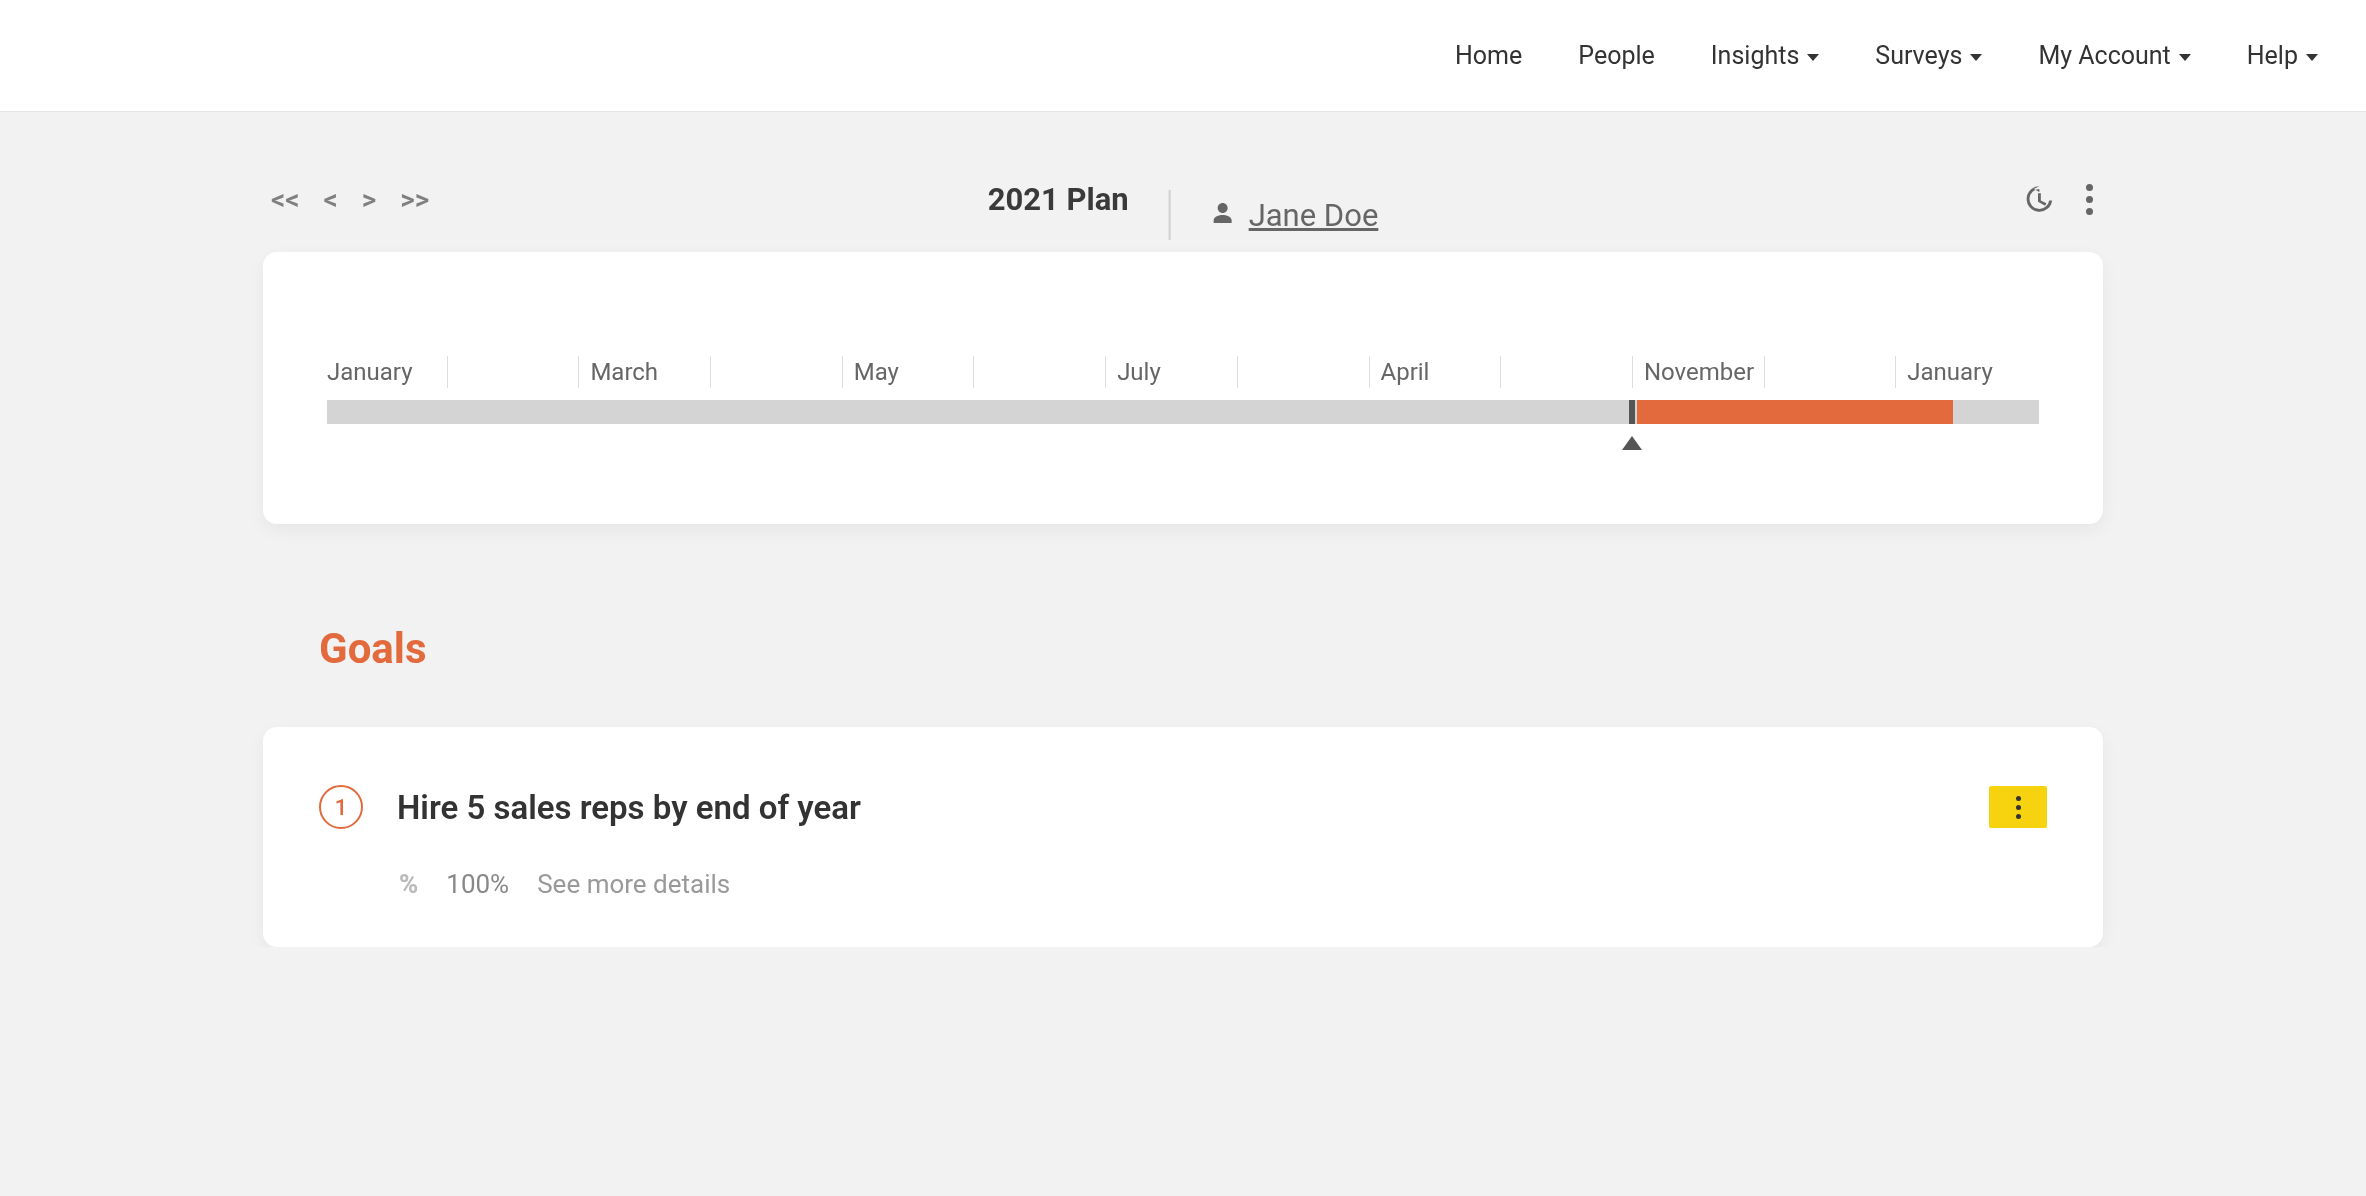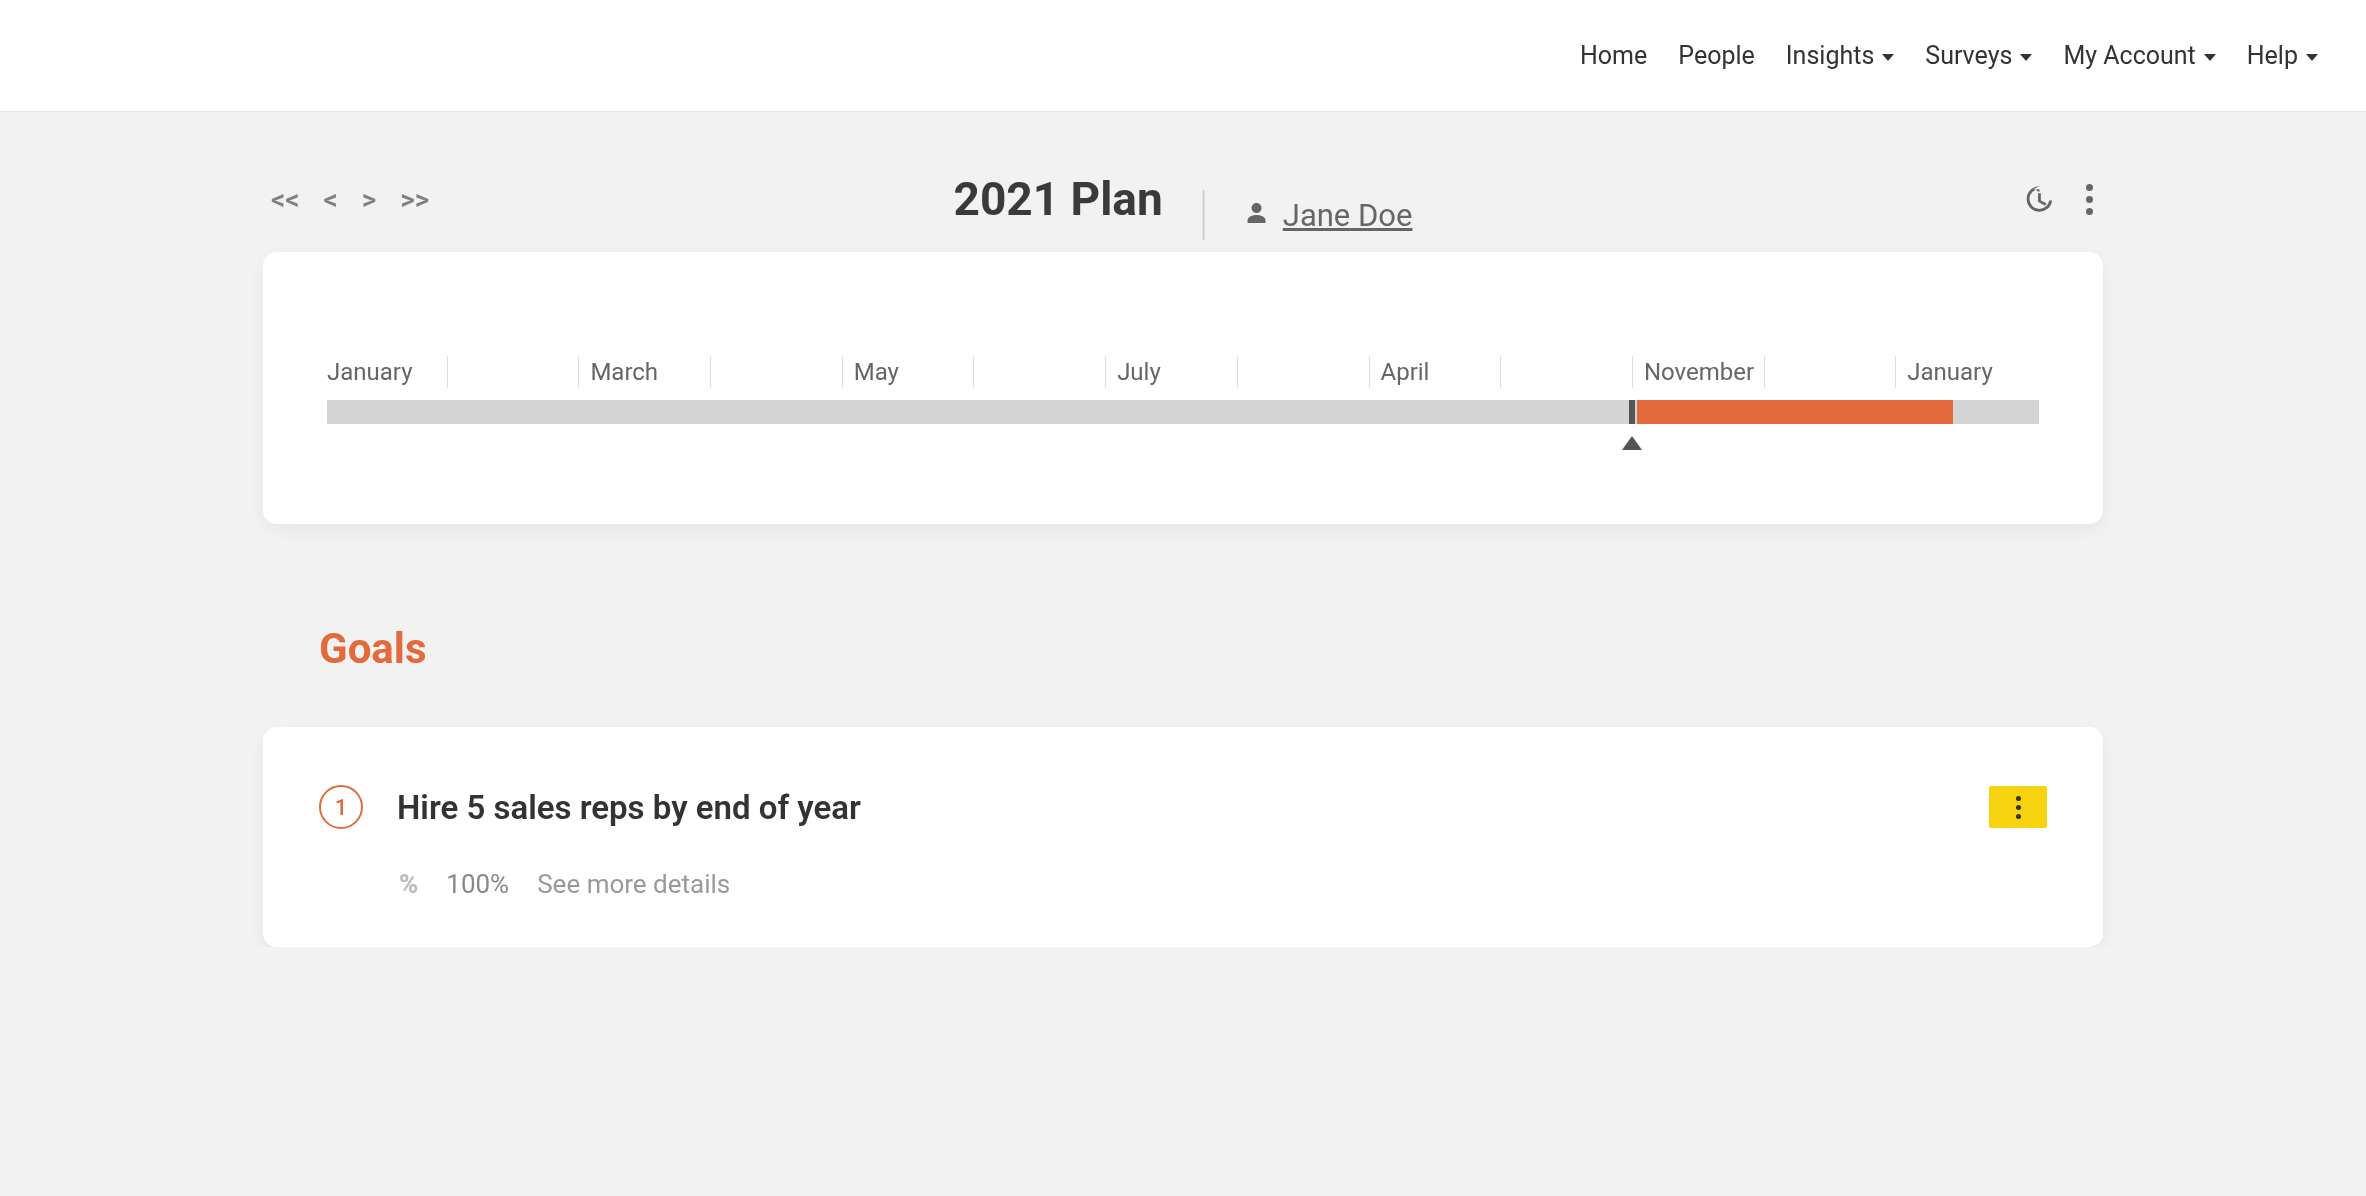--- a/index.html
+++ b/index.html
@@ -28,21 +28,21 @@
   }
   .logo .compass-icon {
     width: 26px; height: 26px;
     display: inline-flex;
     align-items: center;
     justify-content: center;
     margin: 0 -2px;
     position: relative;
     top: 2px;
   }
-  .nav { margin-left: auto; display: flex; gap: 31px; }
+  .nav { margin-left: auto; display: flex; gap: 56px; }
   .nav-item {
     font-size: 25px;
     color: #333;
     cursor: pointer;
     display: flex;
     align-items: center;
     gap: 8px;
   }
   .caret-down {
     width: 0; height: 0;
@@ -73,21 +73,21 @@
   .nav-arrows span { cursor: pointer; }
   .plan-title-wrap {
     position: absolute;
     left: 50%;
     transform: translateX(-50%);
     display: flex;
     align-items: center;
     gap: 40px;
   }
   .plan-title {
-    font-size: 46px;
+    font-size: 31px;
     font-weight: 700;
     color: #3a3a3a;
   }
   .person {
     display: flex;
     align-items: center;
     gap: 14px;
     padding-left: 40px;
     border-left: 2px solid #d0d0d0;
     height: 50px;

